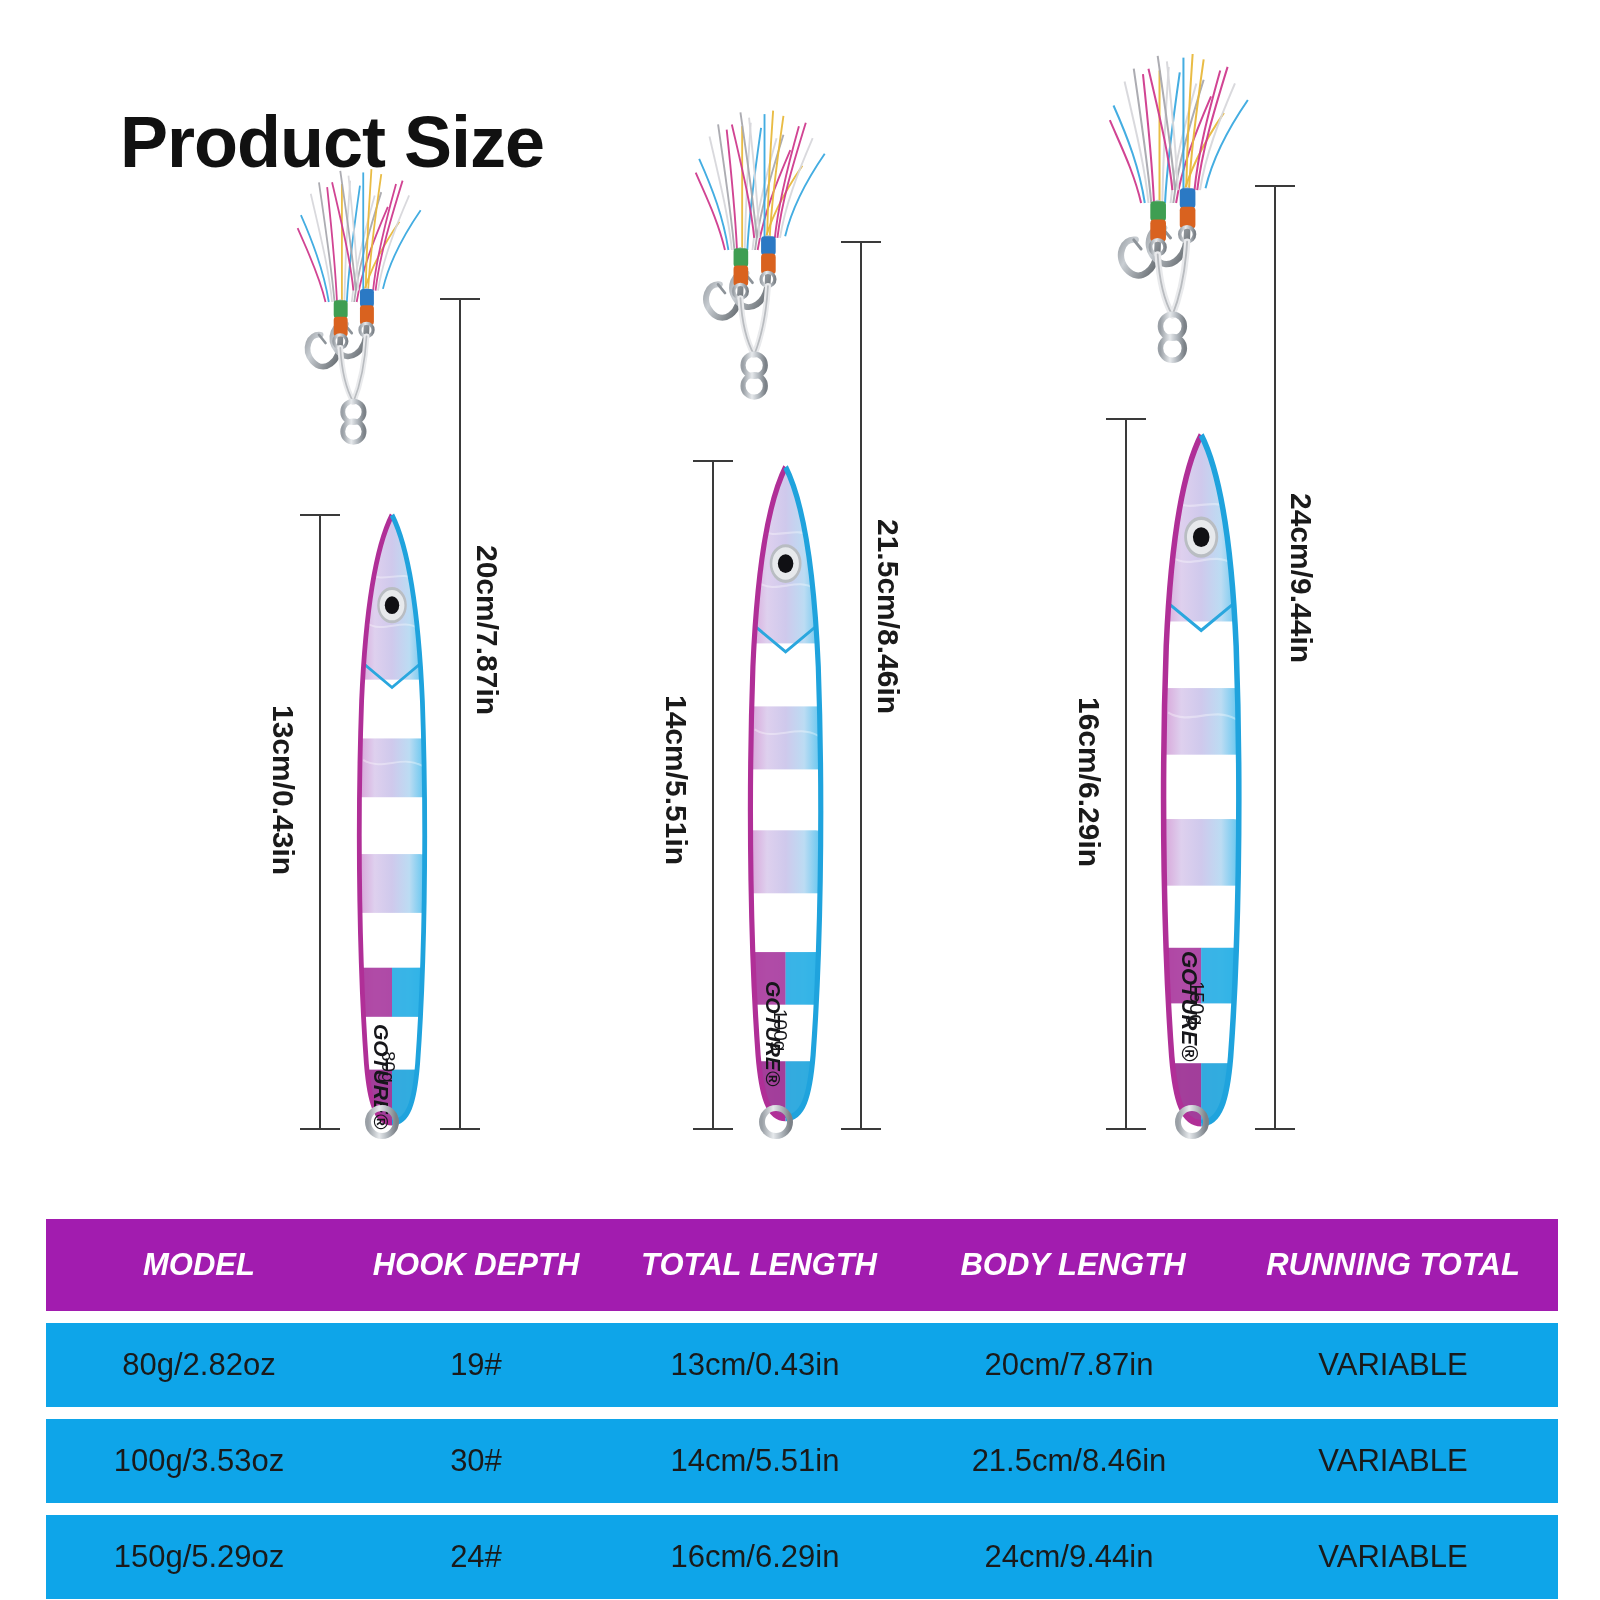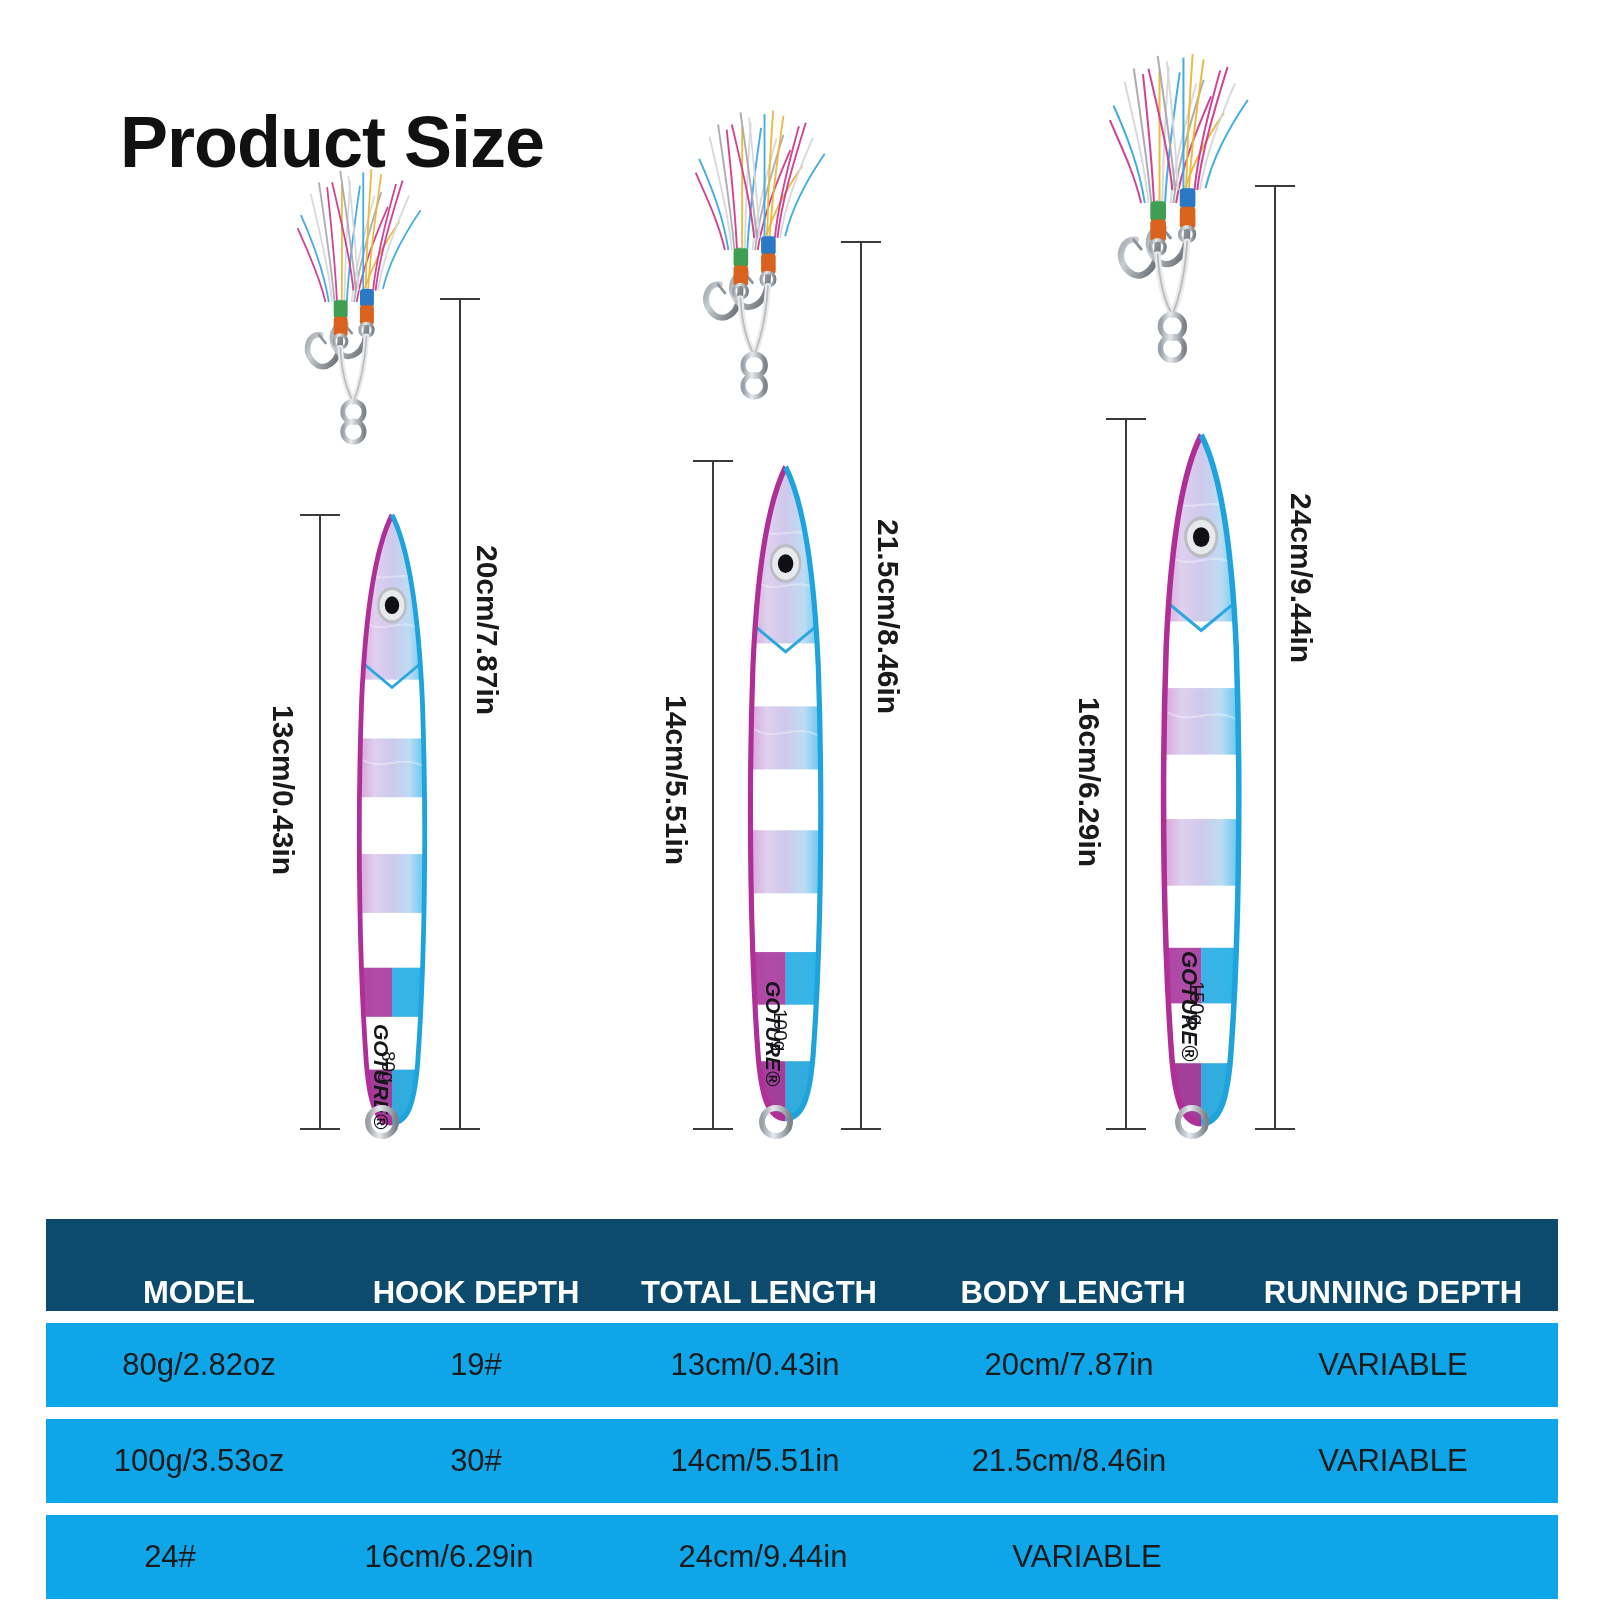--- a/index.html
+++ b/index.html
@@ -26,21 +26,21 @@
     transform-origin:0 0;
     transform:rotate(90deg);
     font-family:"Liberation Sans", sans-serif;
   }
 
   
   .spec-table{
     position:absolute;left:46px;top:1190px;width:1512px;
   }
   .thead{
-    display:flex;background:#0c4a6e;height:92px;align-items:flex-end;
+    display:flex;background:#a21caf;height:92px;align-items:center;font-style:italic;
   }
   .thead .cell{
     color:#ffffff;font-size:31px;font-weight:bold;text-align:center;
     font-family:"Liberation Sans", sans-serif;
   }
   .trow{
     display:flex;background:#0ea5e9;height:84px;align-items:center;
     margin-top:12px;
   }
   .trow .cell{
@@ -320,40 +320,41 @@
   <div class="dim-label" style="left:1106px;top:668px;">16cm/6.29in</div>
   <div class="dim-label" style="left:1318px;top:464px;">24cm/9.44in</div>
 
   <div class="spec-table">
 
     <div class="thead">
       <div class="cell c0">MODEL</div>
       <div class="cell c1">HOOK DEPTH</div>
       <div class="cell c3">TOTAL LENGTH</div>
       <div class="cell c2">BODY LENGTH</div>
-      <div class="cell c4">RUNNING DEPTH</div>
+      <div class="cell c4">RUNNING TOTAL</div>
     </div>
 
     <div class="trow">
       <div class="cell c0">80g/2.82oz</div>
       <div class="cell c1">19#</div>
       <div class="cell c2">13cm/0.43in</div>
       <div class="cell c3">20cm/7.87in</div>
       <div class="cell c4">VARIABLE</div>
     </div>
 
     <div class="trow">
       <div class="cell c0">100g/3.53oz</div>
       <div class="cell c1">30#</div>
       <div class="cell c2">14cm/5.51in</div>
       <div class="cell c3">21.5cm/8.46in</div>
       <div class="cell c4">VARIABLE</div>
     </div>
 
     <div class="trow">
+      <div class="cell c0">150g/5.29oz</div>
       <div class="cell c1">24#</div>
       <div class="cell c2">16cm/6.29in</div>
       <div class="cell c3">24cm/9.44in</div>
       <div class="cell c4">VARIABLE</div>
     </div>
 
   </div>
 
 </div>
 

